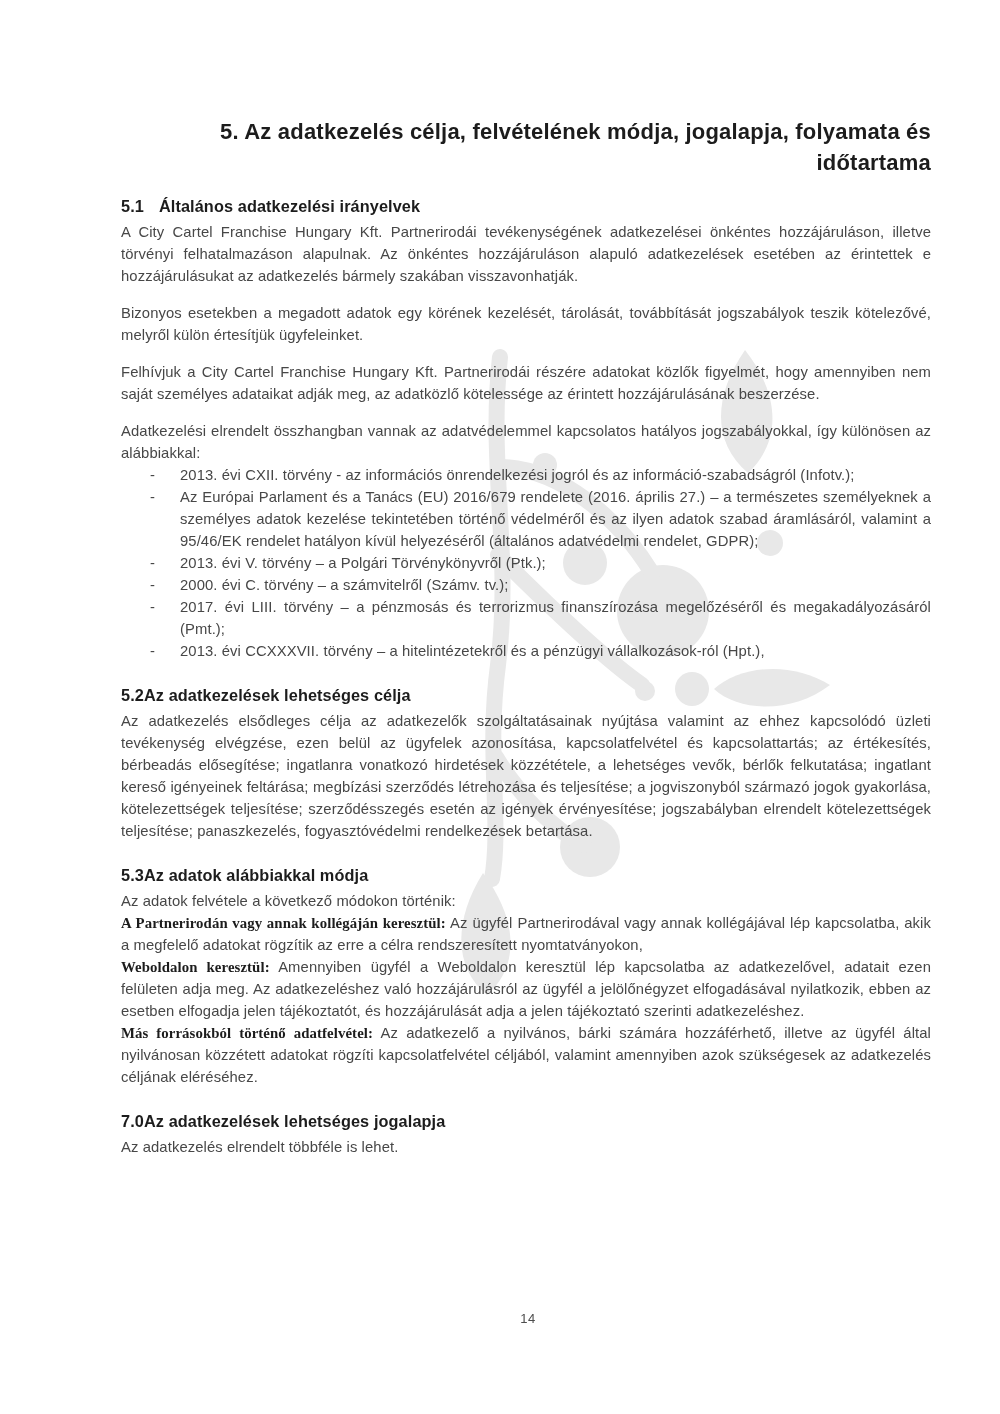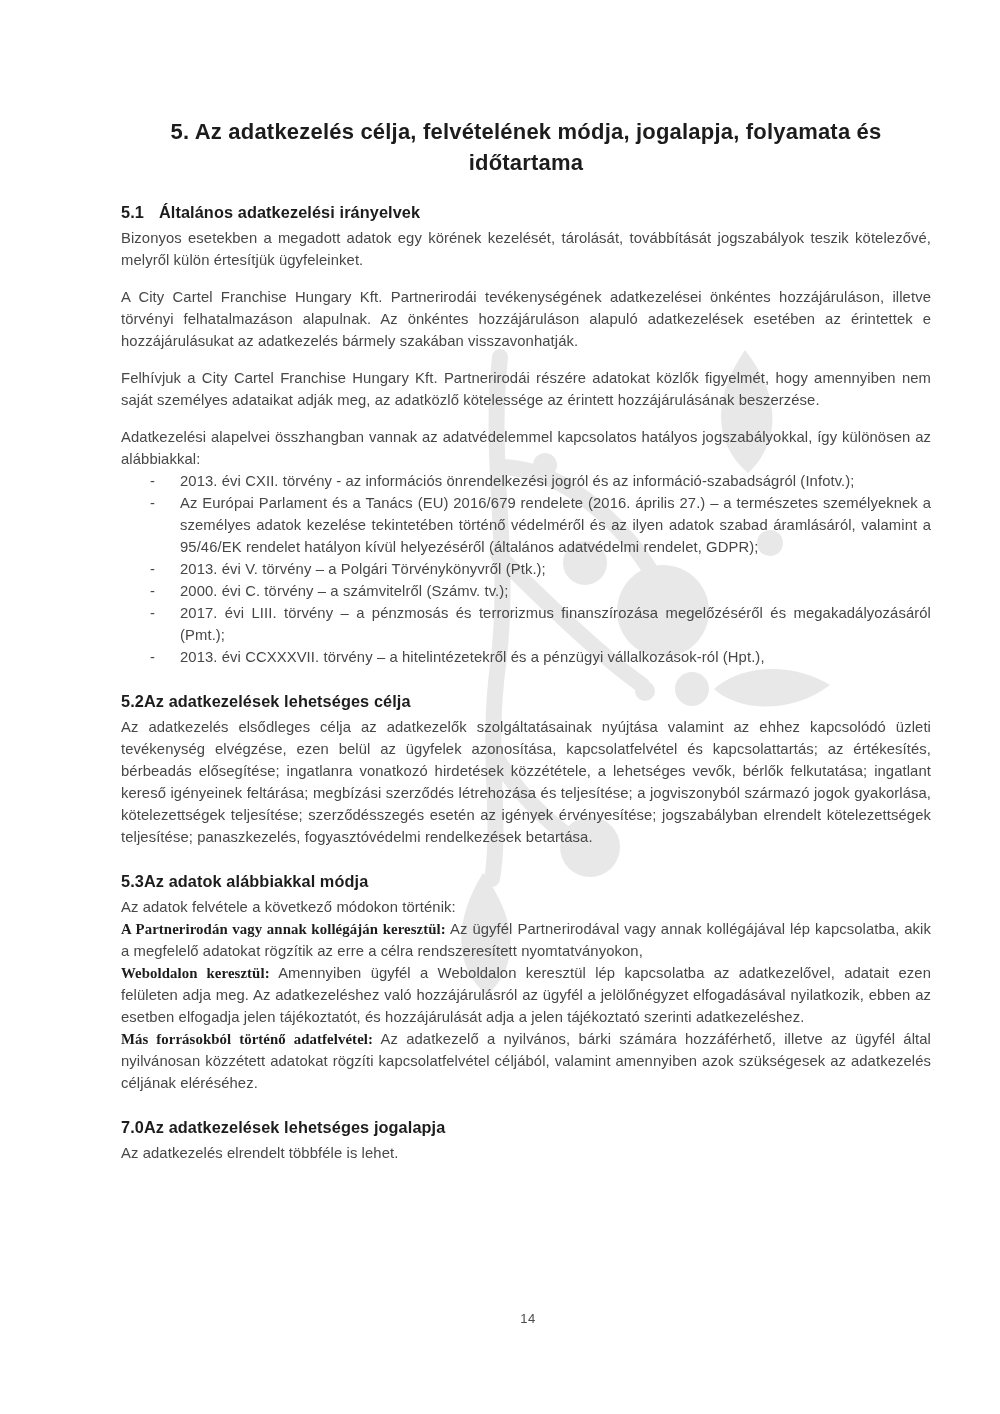--- a/index.html
+++ b/index.html
@@ -30,32 +30,32 @@
     letter-spacing: 0.1px;
     text-align: justify;
   }
   h1.doc-title {
     font-size: 22px;
     line-height: 31px;
     font-weight: bold;
     color: #1c1c1c;
     letter-spacing: 0.2px;
     margin: 0 0 12px 0;
-    text-align: center;
+    text-align: right;
   }
   h2.sec {
     font-size: 16.3px;
     line-height: 24px;
     font-weight: bold;
     color: #1c1c1c;
     margin: 21px 0 3px 0;
     text-align: left;
     letter-spacing: 0.1px;
   }
-  h2.sec.first { margin-top: 22px; }
+  h2.sec.first { margin-top: 16px; }
   h2.sec .hnum { }
   h2.sec.wide-num .hnum { margin-right: 15px; }
   p { margin: 0 0 15px 0; }
   p.nogap { margin: 0; }
   ul.laws {
     list-style: none;
     margin: 0 0 15px 0;
     padding: 0;
   }
   ul.laws li {
@@ -105,24 +105,24 @@
       <path d="M502 472 C 560 474 618 522 652 578"></path>
       <path d="M496 762 C 520 802 556 836 584 850"></path>
     </g>
   </svg>
 
   <div class="content">
 
     <h1 class="doc-title">5. Az adatkezelés célja, felvételének módja, jogalapja, folyamata és időtartama</h1>
 
     <h2 class="sec first wide-num"><span class="hnum">5.1</span><span>Általános adatkezelési irányelvek</span></h2>
+    <p>A City Cartel Franchise Hungary Kft. Partnerirodái tevékenységének adatkezelései önkéntes hozzájáruláson, illetve törvényi felhatalmazáson alapulnak. Az önkéntes hozzájáruláson alapuló adatkezelések esetében az érintettek e hozzájárulásukat az adatkezelés bármely szakában visszavonhatják.</p>
     <p>Bizonyos esetekben a megadott adatok egy körének kezelését, tárolását, továbbítását jogszabályok teszik kötelezővé, melyről külön értesítjük ügyfeleinket.</p>
-    <p>A City Cartel Franchise Hungary Kft. Partnerirodái tevékenységének adatkezelései önkéntes hozzájáruláson, illetve törvényi felhatalmazáson alapulnak. Az önkéntes hozzájáruláson alapuló adatkezelések esetében az érintettek e hozzájárulásukat az adatkezelés bármely szakában visszavonhatják.</p>
     <p>Felhívjuk a City Cartel Franchise Hungary Kft. Partnerirodái részére adatokat közlők figyelmét, hogy amennyiben nem saját személyes adataikat adják meg, az adatközlő kötelessége az érintett hozzájárulásának beszerzése.</p>
-    <p class="nogap">Adatkezelési alapelvei összhangban vannak az adatvédelemmel kapcsolatos hatályos jogszabályokkal, így különösen az alábbiakkal:</p>
+    <p class="nogap">Adatkezelési elrendelt összhangban vannak az adatvédelemmel kapcsolatos hatályos jogszabályokkal, így különösen az alábbiakkal:</p>
     <ul class="laws">
       <li><span class="dash">-</span><span>2013. évi CXII. törvény - az információs önrendelkezési jogról és az információ-szabadságról (Infotv.);</span></li>
       <li><span class="dash">-</span><span>Az Európai Parlament és a Tanács (EU) 2016/679 rendelete (2016. április 27.) – a természetes személyeknek a személyes adatok kezelése tekintetében történő védelméről és az ilyen adatok szabad áramlásáról, valamint a 95/46/EK rendelet hatályon kívül helyezéséről (általános adatvédelmi rendelet, GDPR);</span></li>
       <li><span class="dash">-</span><span>2013. évi V. törvény – a Polgári Törvénykönyvről (Ptk.);</span></li>
       <li><span class="dash">-</span><span>2000. évi C. törvény – a számvitelről (Számv. tv.);</span></li>
       <li><span class="dash">-</span><span>2017. évi LIII. törvény – a pénzmosás és terrorizmus finanszírozása megelőzéséről és megakadályozásáról (Pmt.);</span></li>
       <li><span class="dash">-</span><span>2013. évi CCXXXVII. törvény – a hitelintézetekről és a pénzügyi vállalkozások-ról (Hpt.),</span></li>
     </ul>
 
     <h2 class="sec"><span class="hnum">5.2</span><span>Az adatkezelések lehetséges célja</span></h2>

